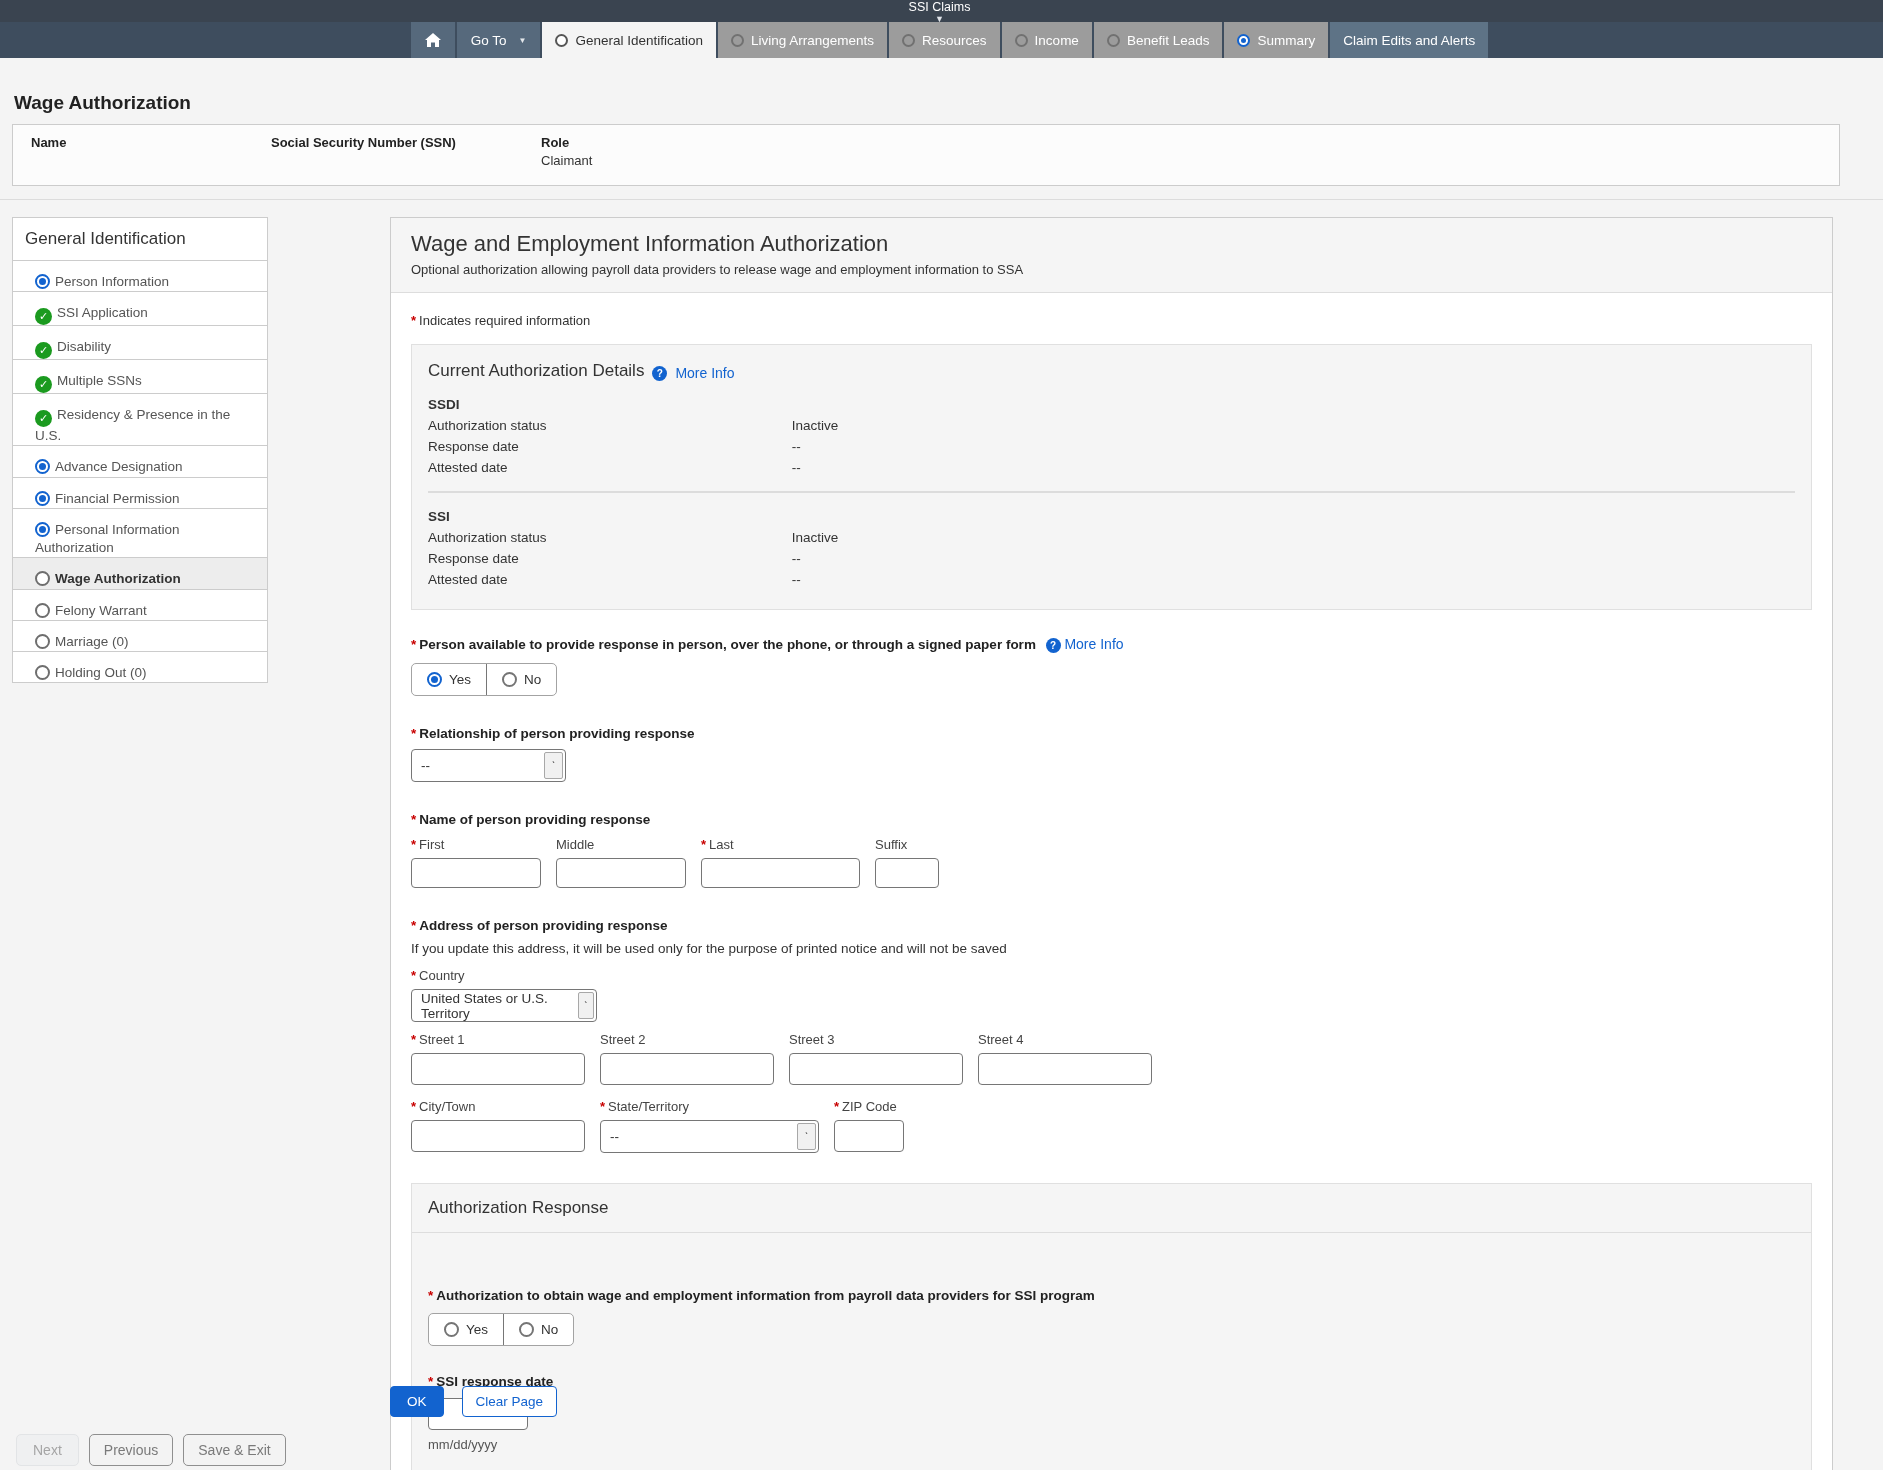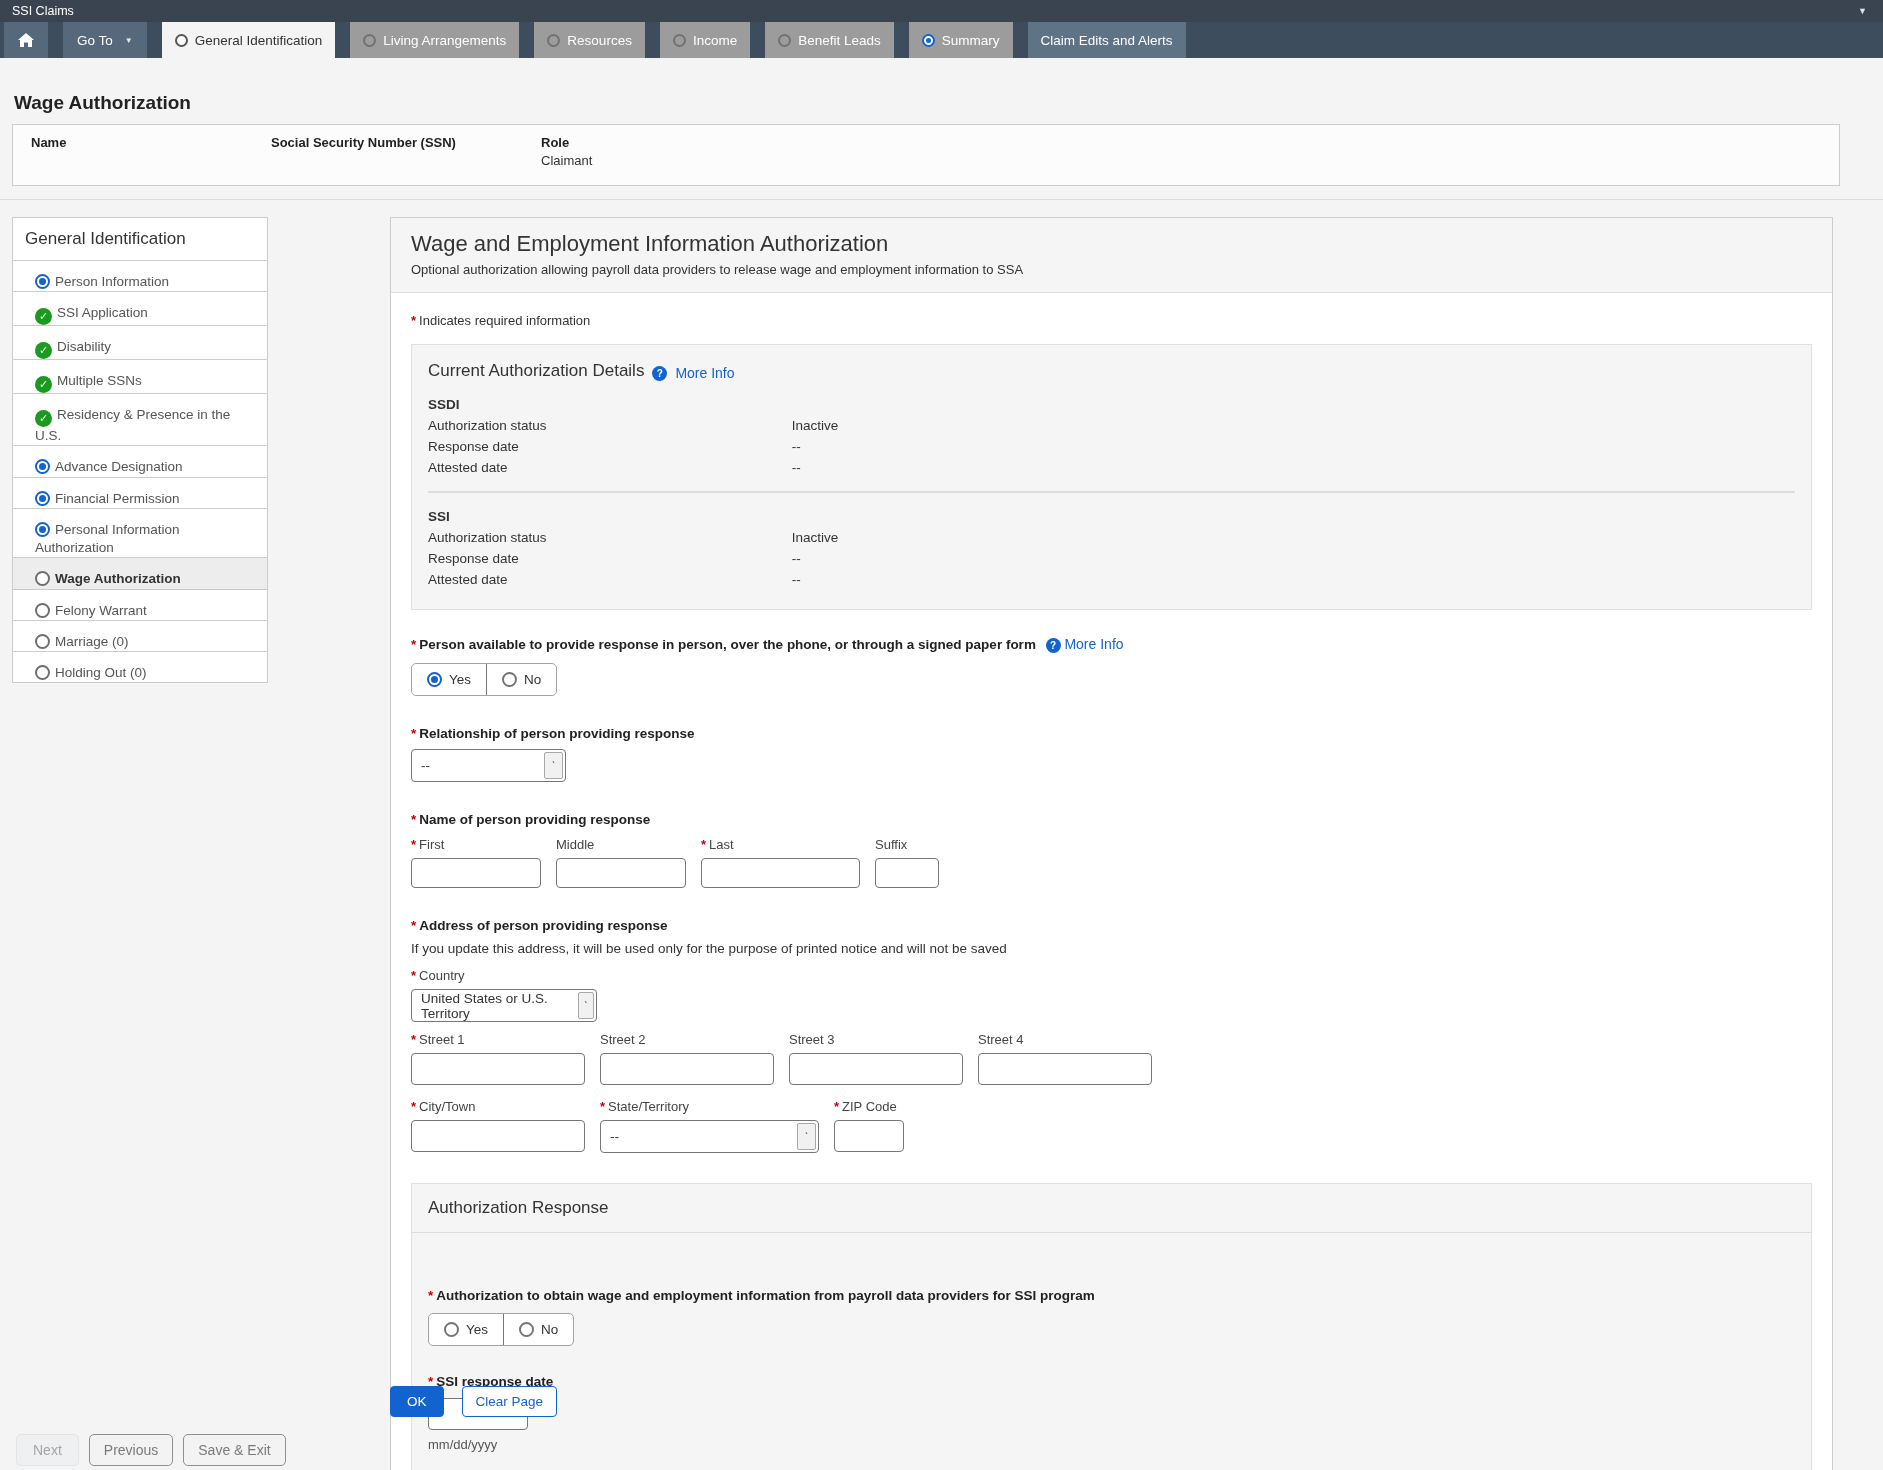--- a/index.html
+++ b/index.html
@@ -6,29 +6,30 @@
   html,body { width:1883px; height:1470px; }
   body {
     font-family:"Liberation Sans","DejaVu Sans",sans-serif;
     background:#f4f4f4; color:#333; position:relative; overflow:hidden;
     font-size:13.5px;
   }
   
   .titlebar {
     position:absolute; left:0; top:0; width:1883px; height:22px;
     background:#3a4450; color:#fff; display:flex; align-items:center;
-    padding:0 16px 0 12px; font-size:12.5px;
+    padding:0 16px 0 12px; font-size:12.5px;flex-direction:column;
   }
   .titlebar .spacer { flex:1; }
   .titlebar .caret { color:#dfe3e8; font-size:9px; cursor:pointer; }
   
   .navbar {
     position:absolute; left:0; top:22px; width:1883px; height:36px;
-    background:#3e4d5e; display:flex; align-items:stretch; gap:15px;
-    padding-left:4px;
+    background:#3e4d5e; display:flex; align-items:stretch; gap:2px;
+    padding-left:16px;
+    justify-content:center;
   }
   .nav-btn {
     background:#56697c; color:#fff; display:flex; align-items:center;
     justify-content:center; cursor:pointer; font-size:13.5px;
   }
   .home-btn { width:44px; }
   .goto-btn { padding:0 14px; gap:12px; }
   .goto-btn .caret { font-size:8px; color:#e4e8ec; }
   .tab {
     display:flex; align-items:center; gap:7px; padding:0 13px;

